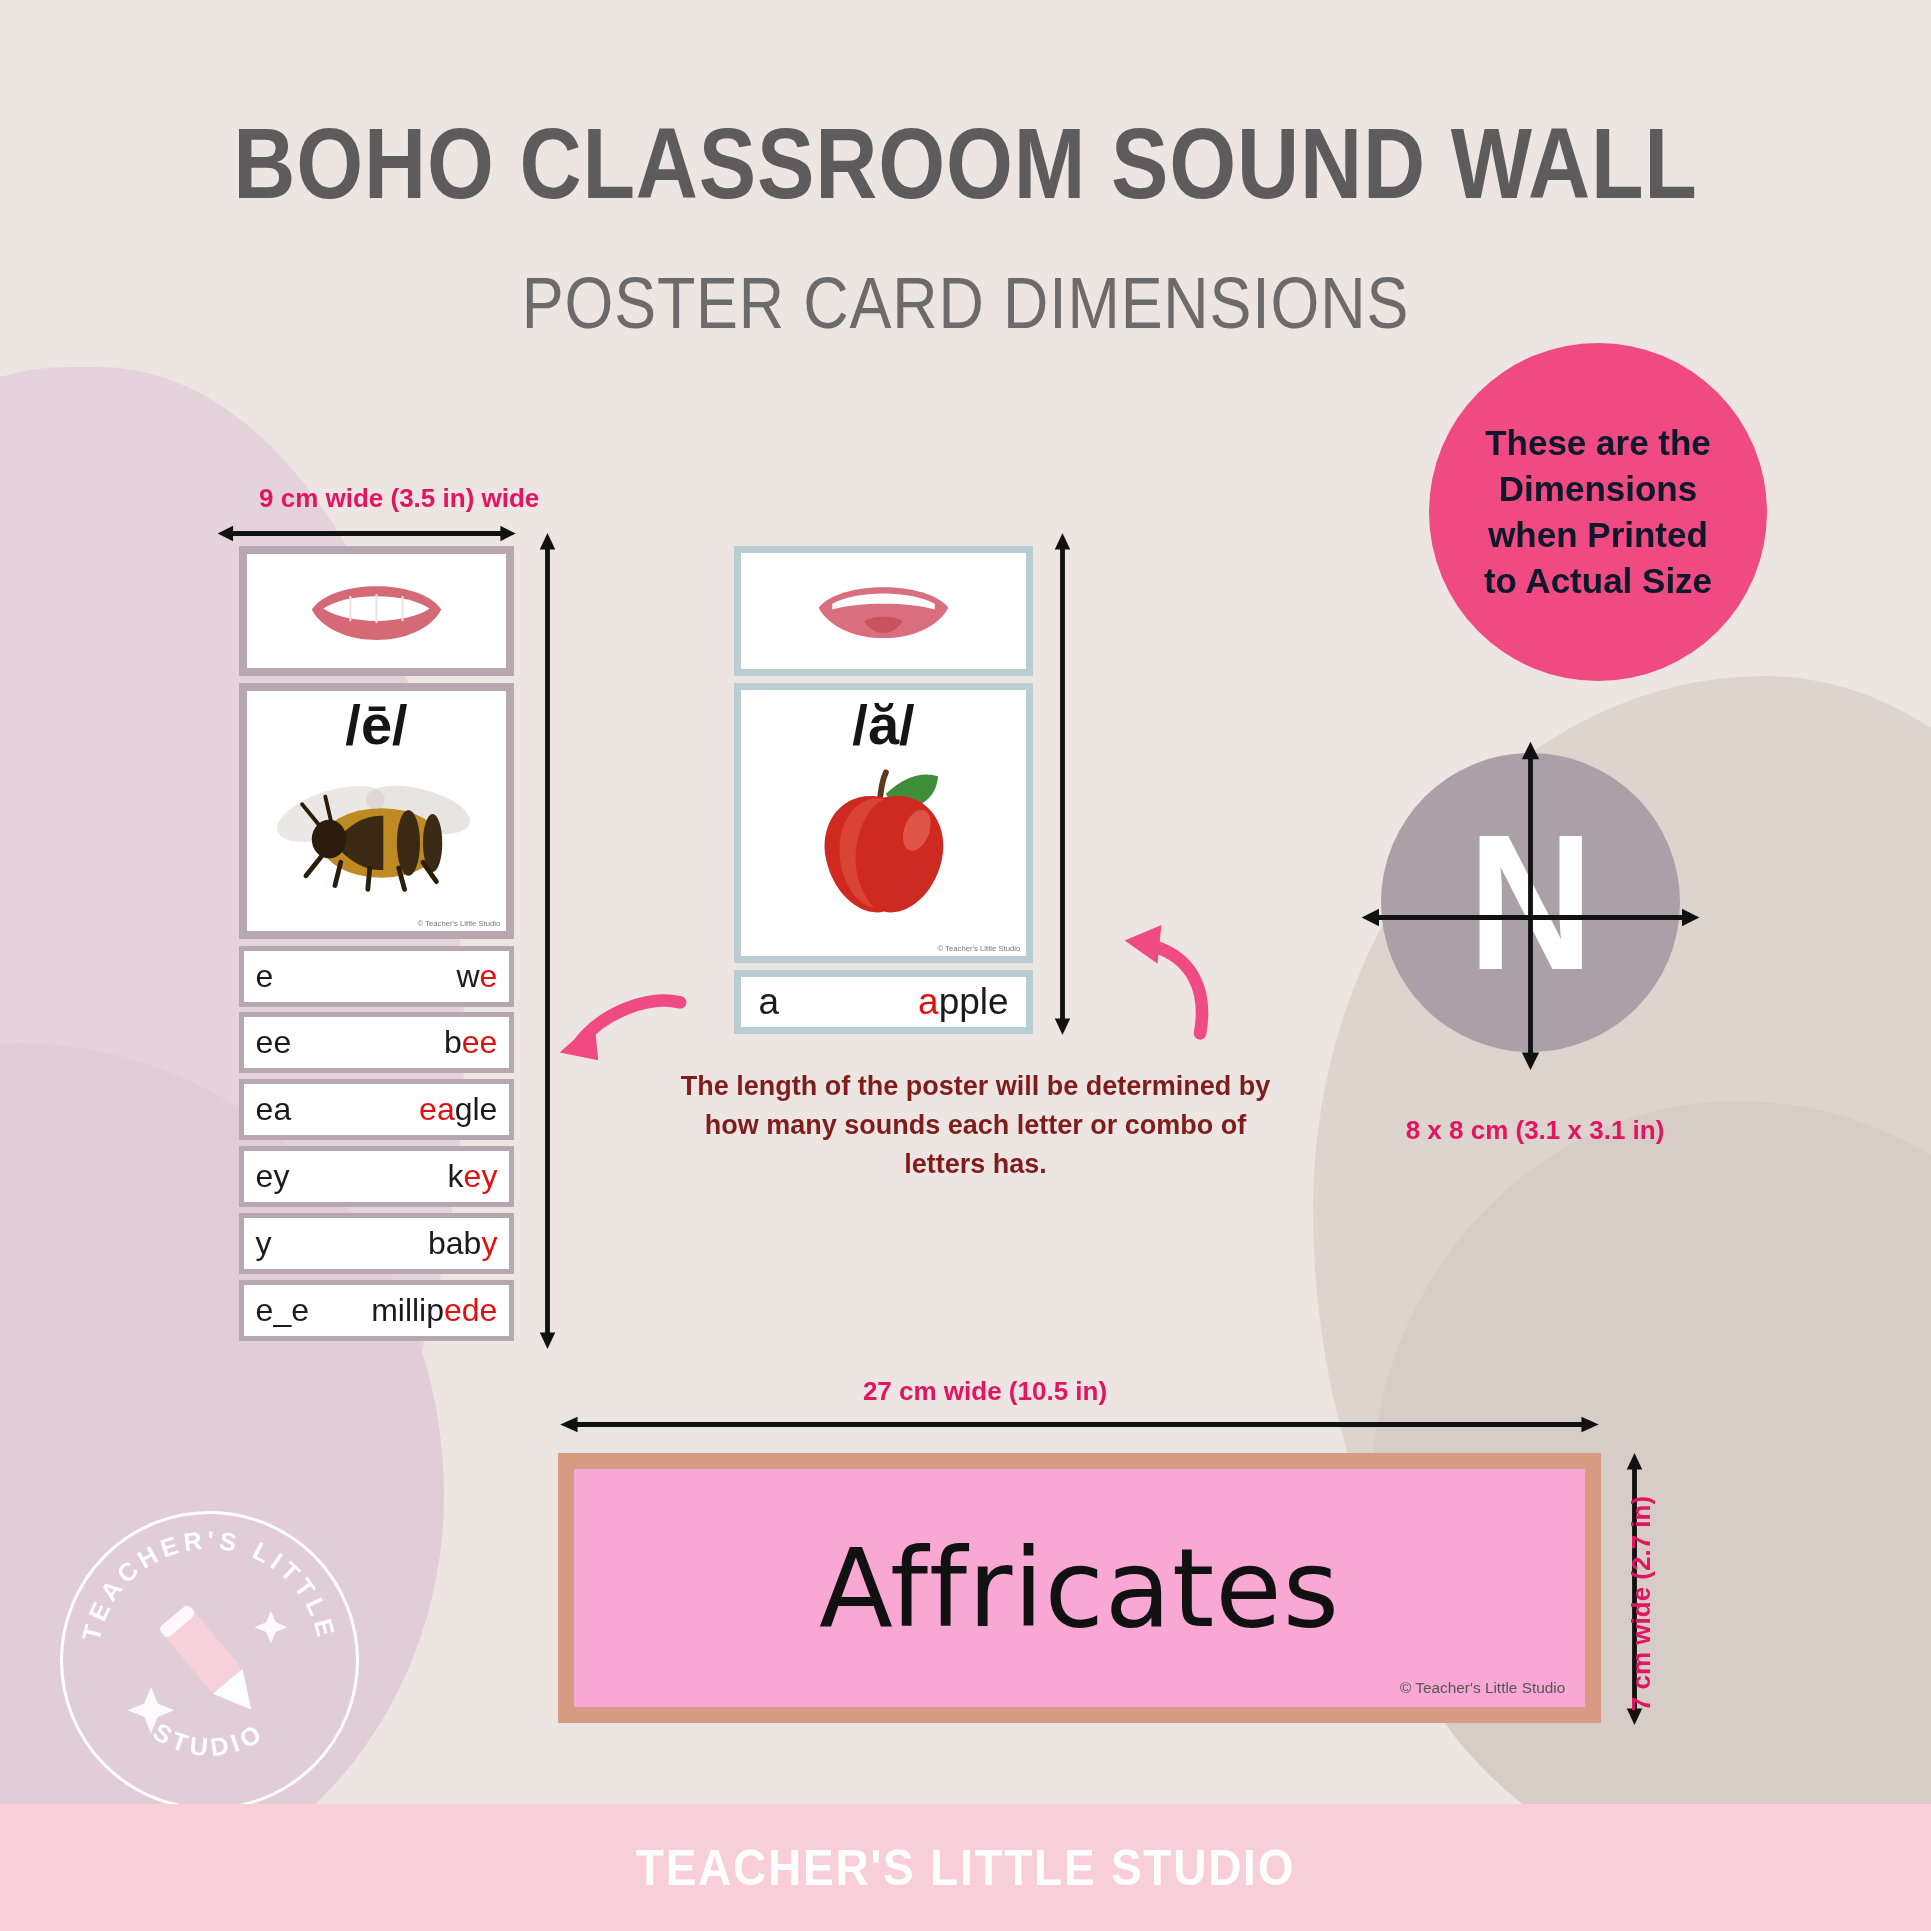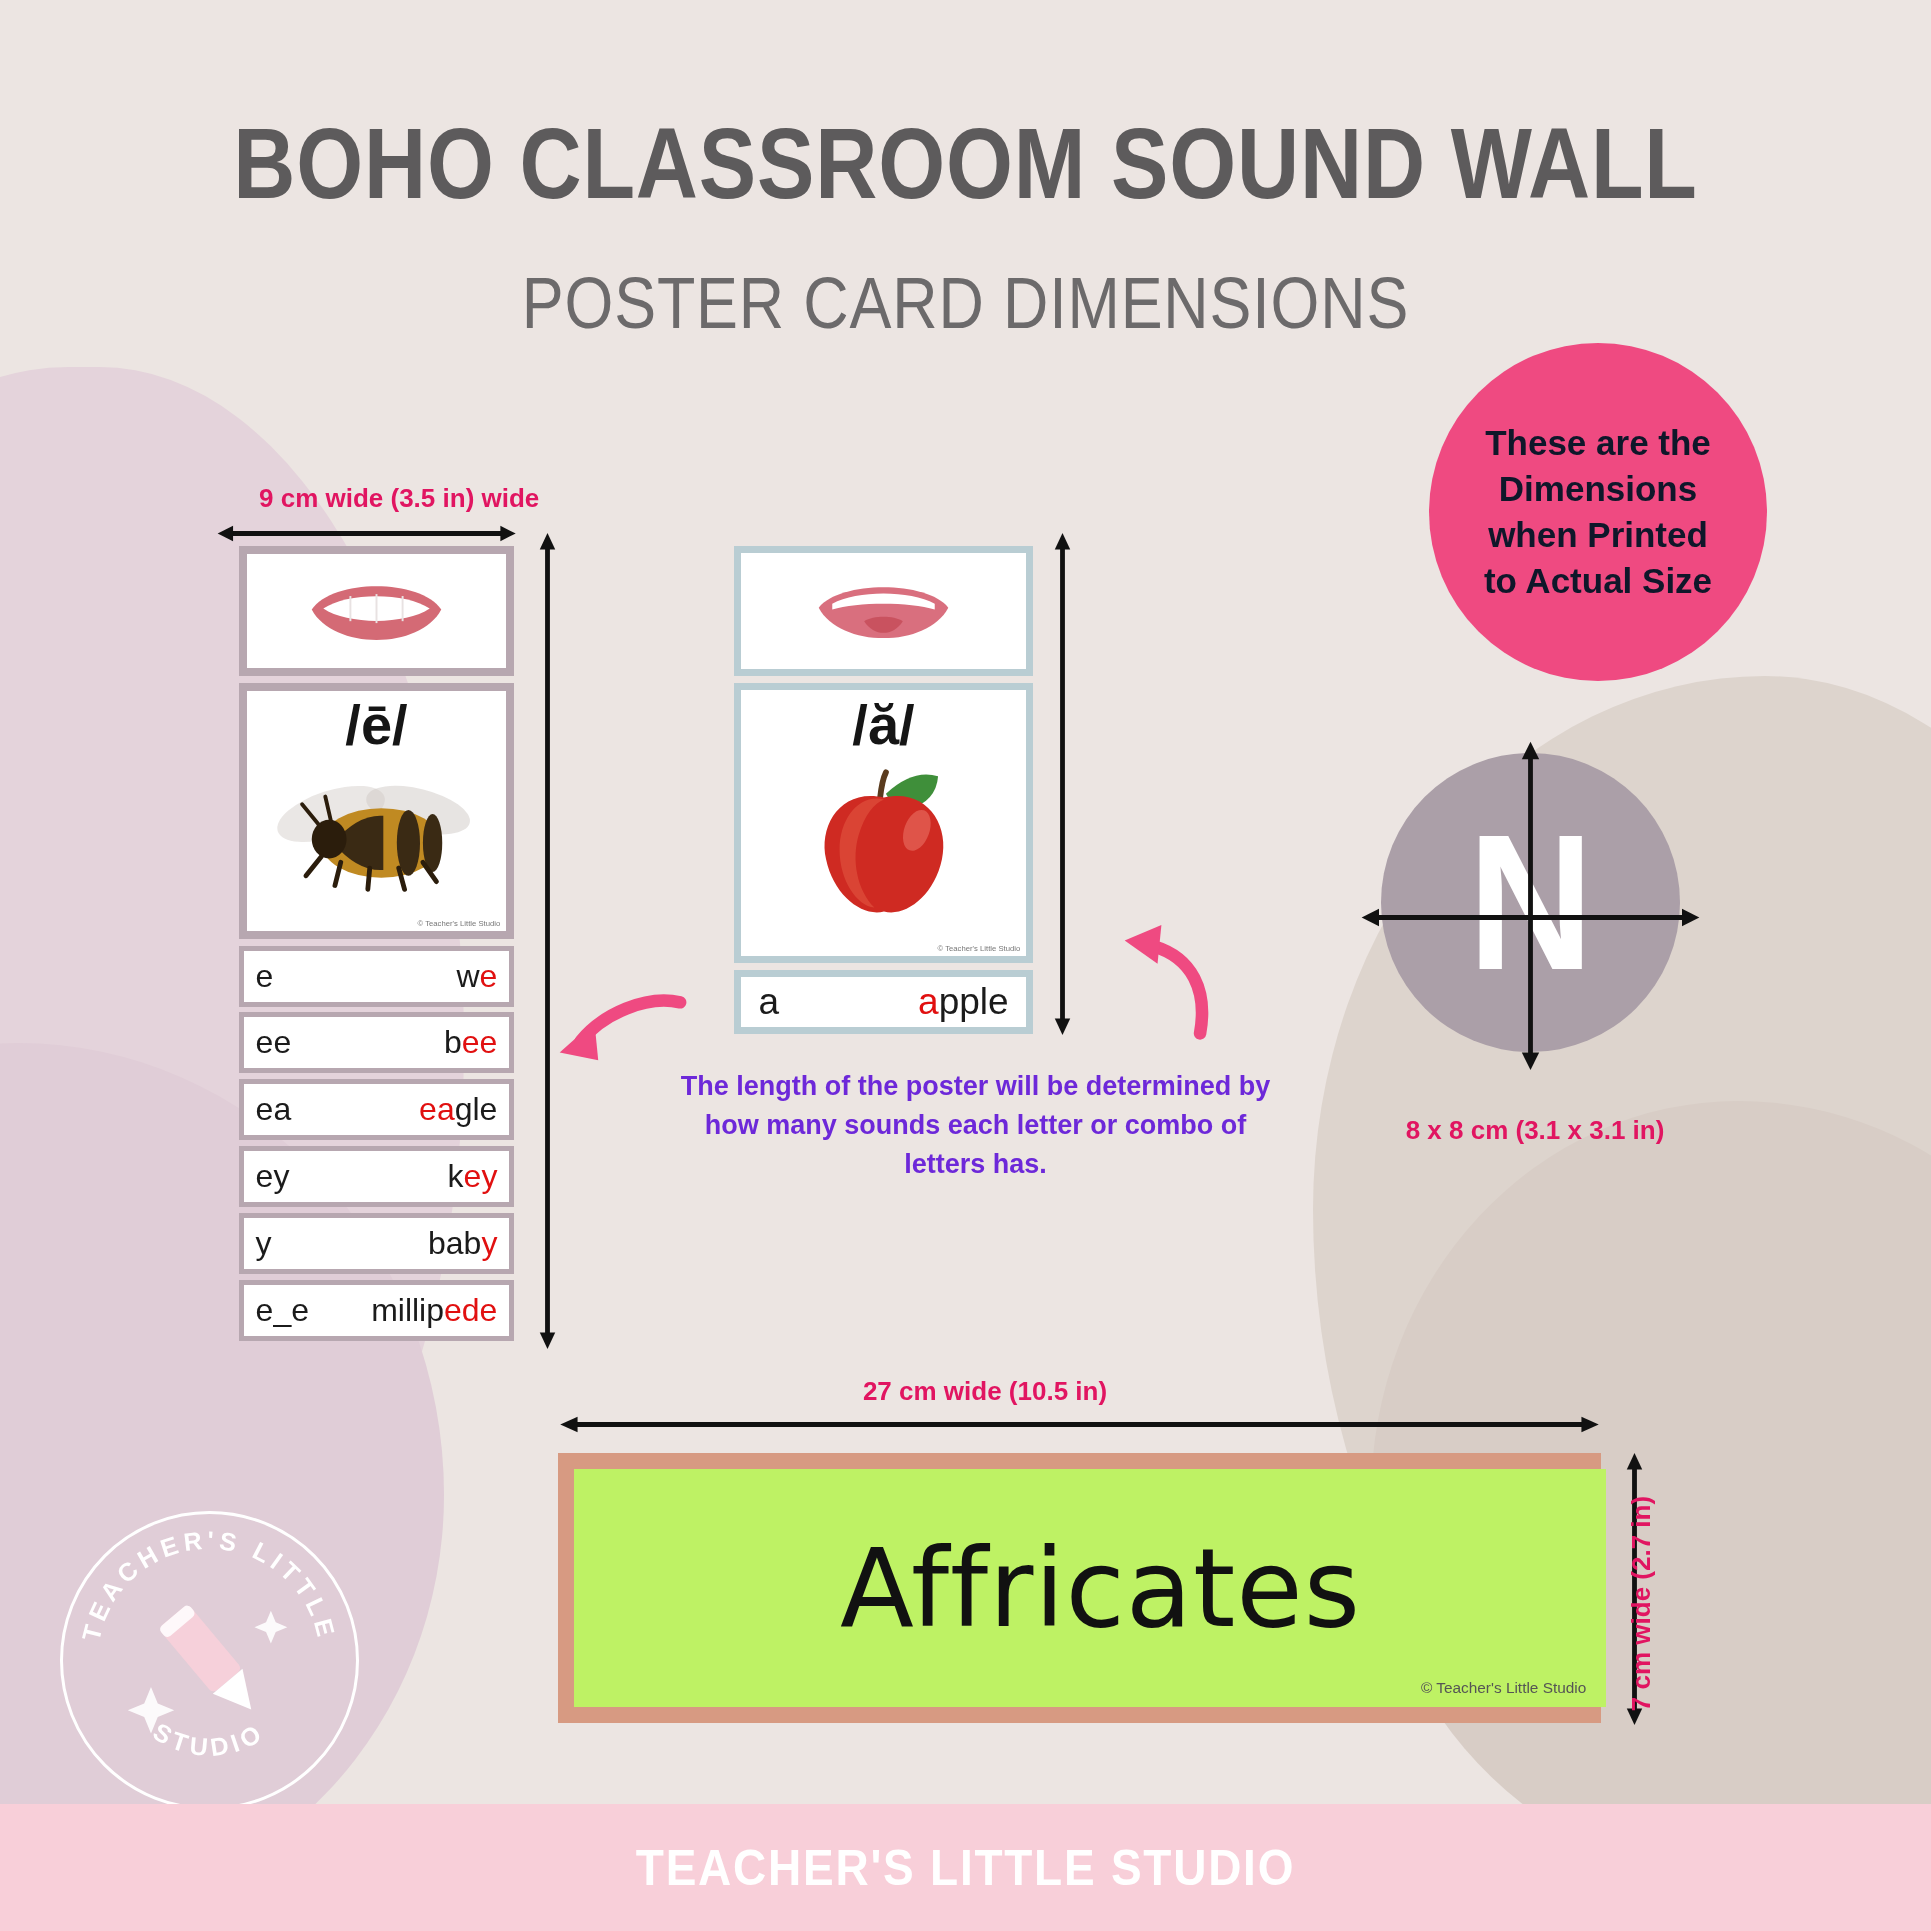--- a/index.html
+++ b/index.html
@@ -217,21 +217,21 @@
     white-space: nowrap;
   }
   .note {
     position: absolute;
     left: 676px;
     top: 1067px;
     width: 599px;
     text-align: center;
     font-size: 27px;
     font-weight: bold;
-    color: #6d28d9;
+    color: #7f1d1d;
     line-height: 1.45;
   }
 
   
   .compass {
     position: absolute;
     left: 1381px;
     top: 753px;
     width: 299px;
     height: 299px;
@@ -264,26 +264,25 @@
     top: 1453px;
     width: 1043px;
     height: 270px;
     background: #d79a82;
     padding: 16.4px;
     box-sizing: border-box;
   }
   .banner-inner {
     width: 100%;
     height: 100%;
-    background: #bef264;
+    background: #f9a8d4;
     display: flex;
     align-items: center;
     justify-content: center;
     position: relative;
-    padding-left: 21px;
   }
   .banner-text {
     font-size: 108px;
     color: #111111;
     font-family: "DejaVu Sans", sans-serif;
     letter-spacing: 1px;
   }
   .banner-copy {
     position: absolute;
     right: 19.3px;

